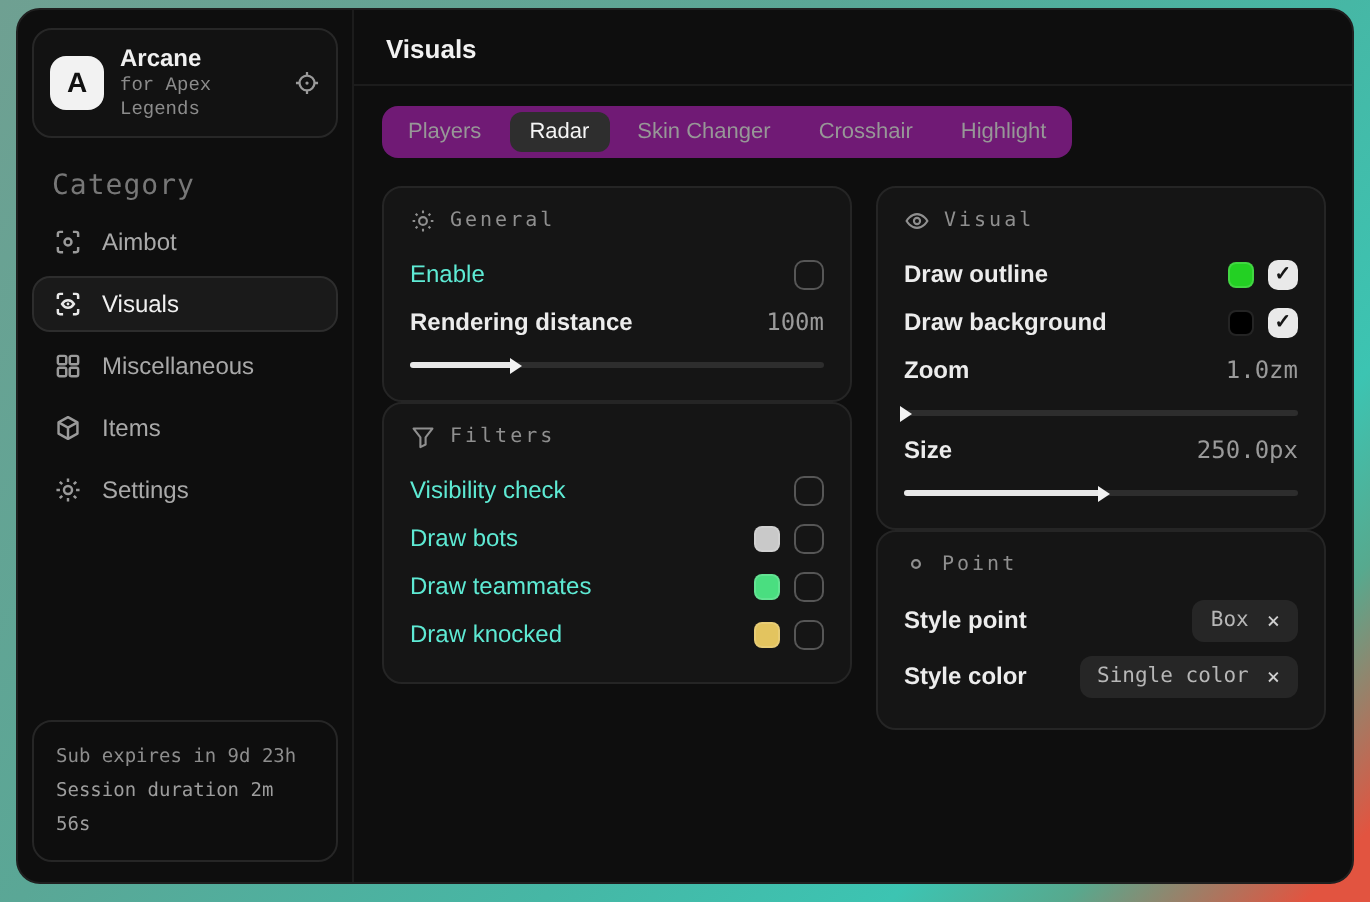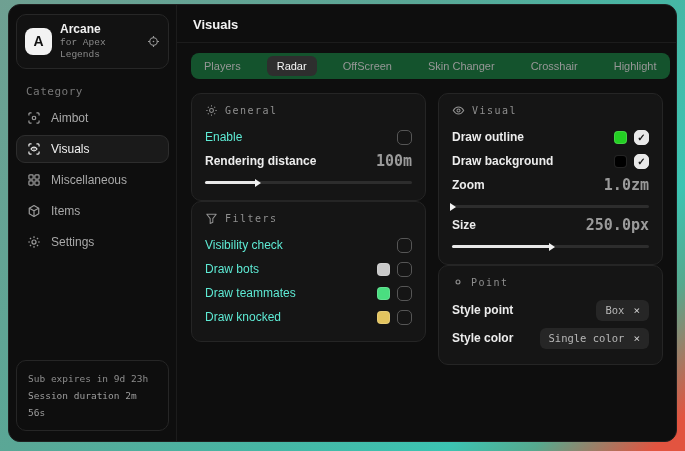--- a/index.html
+++ b/index.html
@@ -14,47 +14,47 @@
     display:flex; overflow:hidden; color:#d7d7d7;
   }
   
   .sidebar { width:168px; flex:0 0 168px; border-right:1px solid #1c1c1c; display:flex; flex-direction:column; padding:9px 7px 10px 7px; }
   .brand-card { border:1px solid #272727; background:#121212; border-radius:10px; padding:7px 8px; display:flex; align-items:center; gap:8px; }
   .logo { width:27px; height:27px; border-radius:8px; background:#f2f2f2; color:#111; font-weight:bold; font-size:14px; display:flex; align-items:center; justify-content:center; }
   .brand-text { flex:1; line-height:1.25; }
   .brand-name { font-size:12px; font-weight:bold; color:#f0f0f0; }
   .brand-sub { font-size:9.5px; color:#8b8b8b; font-family:Liberation Mono, monospace; }
   .brand-action { color:#9a9a9a; display:flex; }
-  .category { font-family:"DejaVu Sans Mono", monospace; font-size:11px; color:#777; letter-spacing:.5px; margin:16px 0 6px 10px; }
+  .category { font-family:"DejaVu Sans Mono", monospace; font-size:14px; color:#777; letter-spacing:.5px; margin:16px 0 6px 10px; }
   .nav { display:flex; flex-direction:column; gap:3px; }
   .nav-item { display:flex; align-items:center; gap:10px; padding:6px 10px; border-radius:9px; border:1px solid transparent; color:#a9a9a9; font-size:12px; cursor:pointer; }
   .nav-item .ni { display:flex; color:#9a9a9a; }
   .nav-item.selected { background:#1a1a1a; border-color:#2d2d2d; color:#f0f0f0; }
   .nav-item.selected .ni { color:#e8e8e8; }
   .session-card { margin-top:auto; border:1px solid #262626; border-radius:10px; padding:9px 11px; font-family:"DejaVu Sans Mono", monospace; font-size:9.5px; line-height:1.8; color:#8d8d8d; }
   .session-card .l2 { color:#9d9d9d; }
   
   .main { flex:1; display:flex; flex-direction:column; min-width:0; }
   .main-header { padding:12px 16px 10px 16px; border-bottom:1px solid #1c1c1c; }
   .main-title { font-size:13px; font-weight:bold; color:#f2f2f2; }
   .tabs-wrap { padding:10px 14px 0 14px; }
-  .tabs { display:inline-flex; align-items:center; background:#14532d; border-radius:8px; padding:3px; gap:16px; }
+  .tabs { display:inline-flex; align-items:center; background:#701a75; border-radius:8px; padding:3px; gap:4px; }
   .tab { font-size:11px; color:#979797; padding:4px 10px; border-radius:6px; cursor:pointer; white-space:nowrap; }
   .tab.selected { background:#2e2e2e; color:#f5f5f5; }
   .content { display:flex; gap:12px; padding:14px; align-items:flex-start; }
   .col { display:flex; flex-direction:column; gap:0; }
   .col-left { flex:0 0 235px; }
   .col-right { flex:0 0 225px; }
   .panel { background:#151515; border:1px solid #252525; border-radius:10px; padding:10px 13px 13px 13px; }
   .panel-head { display:flex; align-items:center; gap:7px; font-family:"DejaVu Sans Mono", monospace; font-size:10px; letter-spacing:1.5px; color:#8f8f8f; margin-bottom:9px; }
   .row { display:flex; align-items:center; justify-content:space-between; min-height:22px; }
   .row + .row { margin-top:2px; }
   .lbl { font-size:12px; color:#5eead4; }
   .lbl.strong { color:#ececec; font-weight:bold; }
-  .val { font-family:"DejaVu Sans Mono", monospace; font-size:15px; color:#9a9a9a;font-weight:bold; }
+  .val { font-family:"DejaVu Sans Mono", monospace; font-size:12px; color:#9a9a9a; }
   .row-right { display:flex; align-items:center; gap:7px; }
   .checkbox { width:15px; height:15px; border-radius:5px; border:1.5px solid #565656; background:transparent; cursor:pointer; display:flex; align-items:center; justify-content:center; font-size:10px; color:transparent; }
   .checkbox.checked { background:#e9e9e9; border-color:#e9e9e9; color:#161616; font-weight:bold; }
   .swatch { width:13px; height:13px; border-radius:4px; border:1px solid rgba(255,255,255,.14); cursor:pointer; }
   .slider { position:relative; height:3px; background:#2d2d2d; border-radius:2px; margin:9px 0 3px 0; cursor:pointer; }
   .slider .fill { position:absolute; left:0; top:0; bottom:0; background:#e8e8e8; border-radius:2px; }
   .slider .thumb { position:absolute; right:-4px; top:50%; transform:translateY(-50%); width:0; height:0; border-left:6px solid #f2f2f2; border-top:4px solid transparent; border-bottom:4px solid transparent; }
   .chip { display:inline-flex; align-items:center; gap:9px; background:#262626; border-radius:6px; padding:4px 9px; font-family:"DejaVu Sans Mono", monospace; font-size:10.5px; color:#b7b7b7; cursor:pointer; }
   .chip .x { color:#cfcfcf; font-size:11px; cursor:pointer; }
   .point-row { min-height:26px; }
@@ -142,21 +142,20 @@
 
   <div class="main">
     <div class="main-header">
       <div class="main-title">Visuals</div>
     </div>
 
     <div class="tabs-wrap">
       <div class="tabs">
         <div class="tab">Players</div>
         <div class="tab selected">Radar</div>
-        <div class="tab">OffScreen</div>
         <div class="tab">Skin Changer</div>
         <div class="tab">Crosshair</div>
         <div class="tab">Highlight</div>
       </div>
     </div>
 
     <div class="content">
 
       <div class="col col-left">
         <div class="panel">

